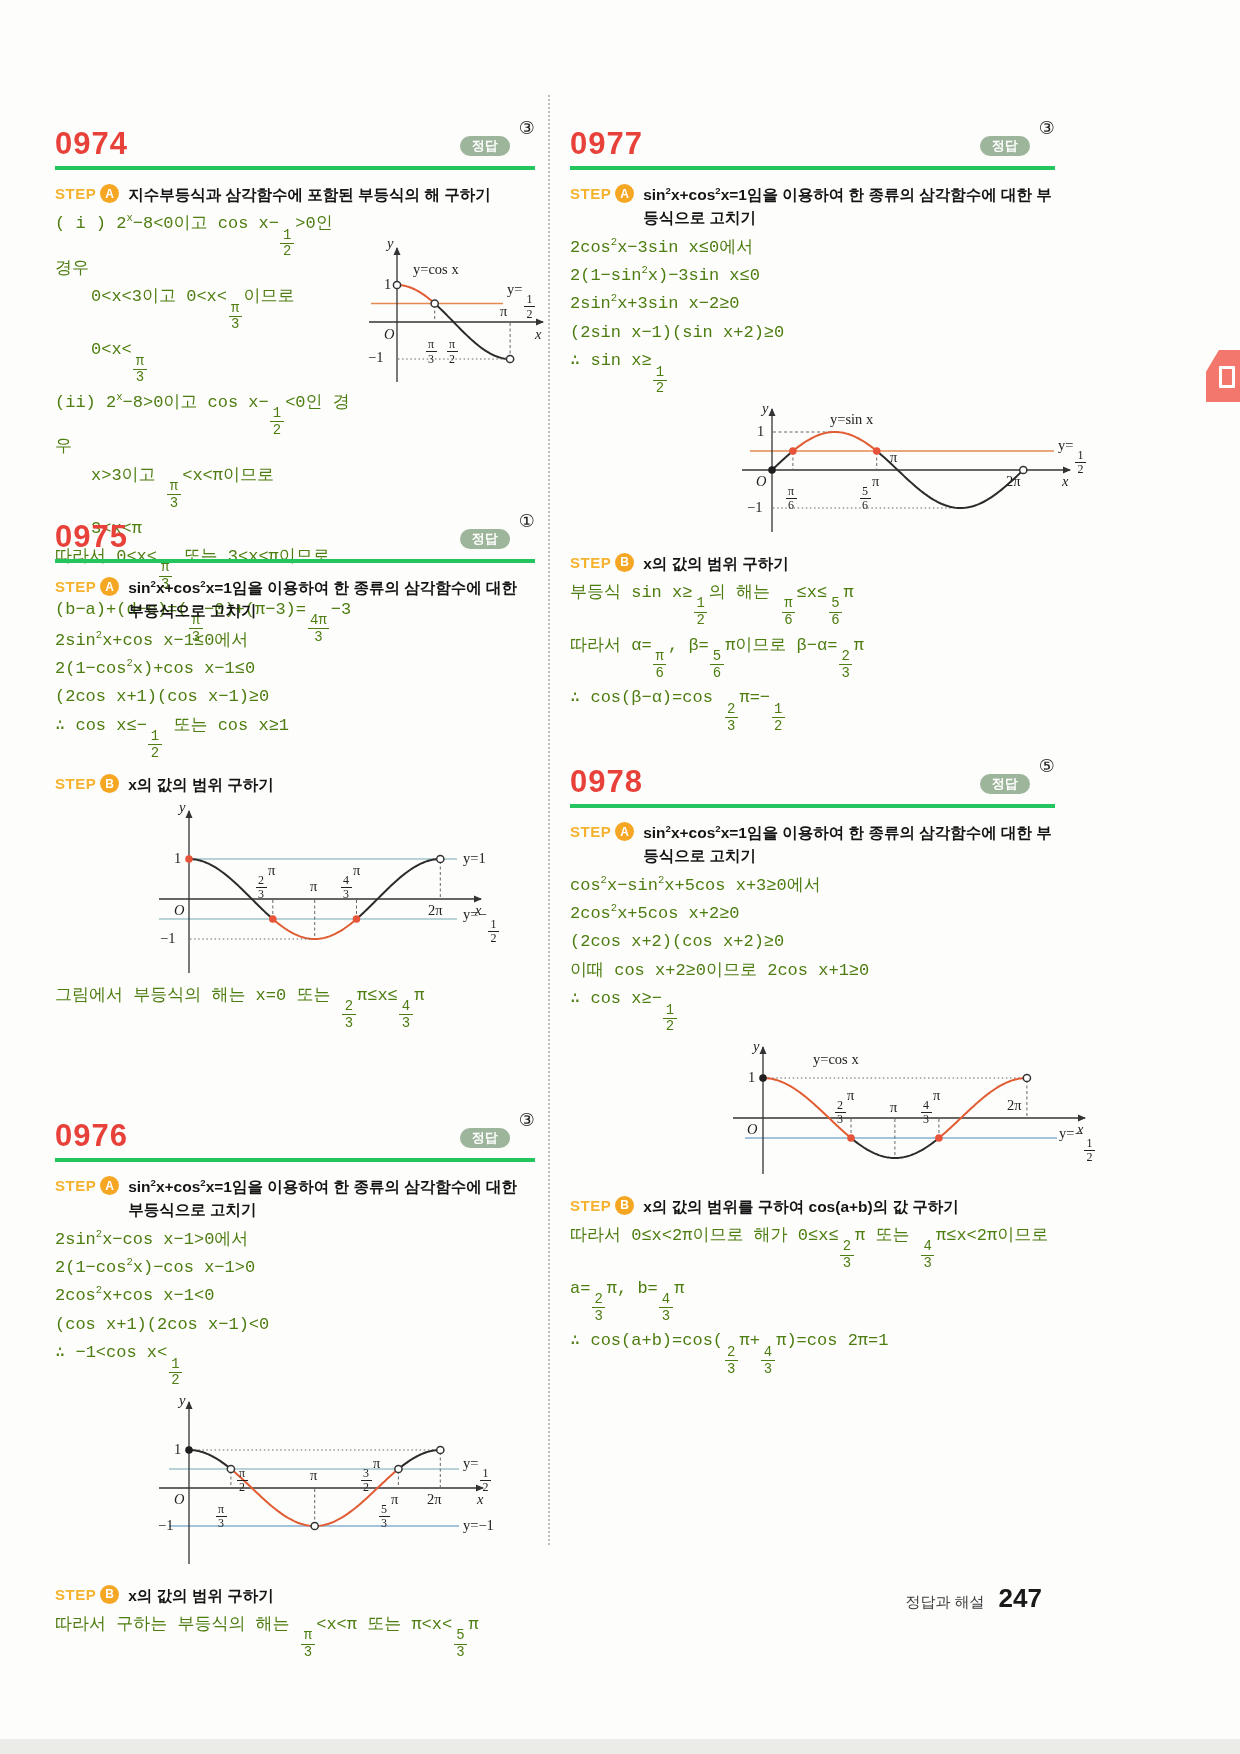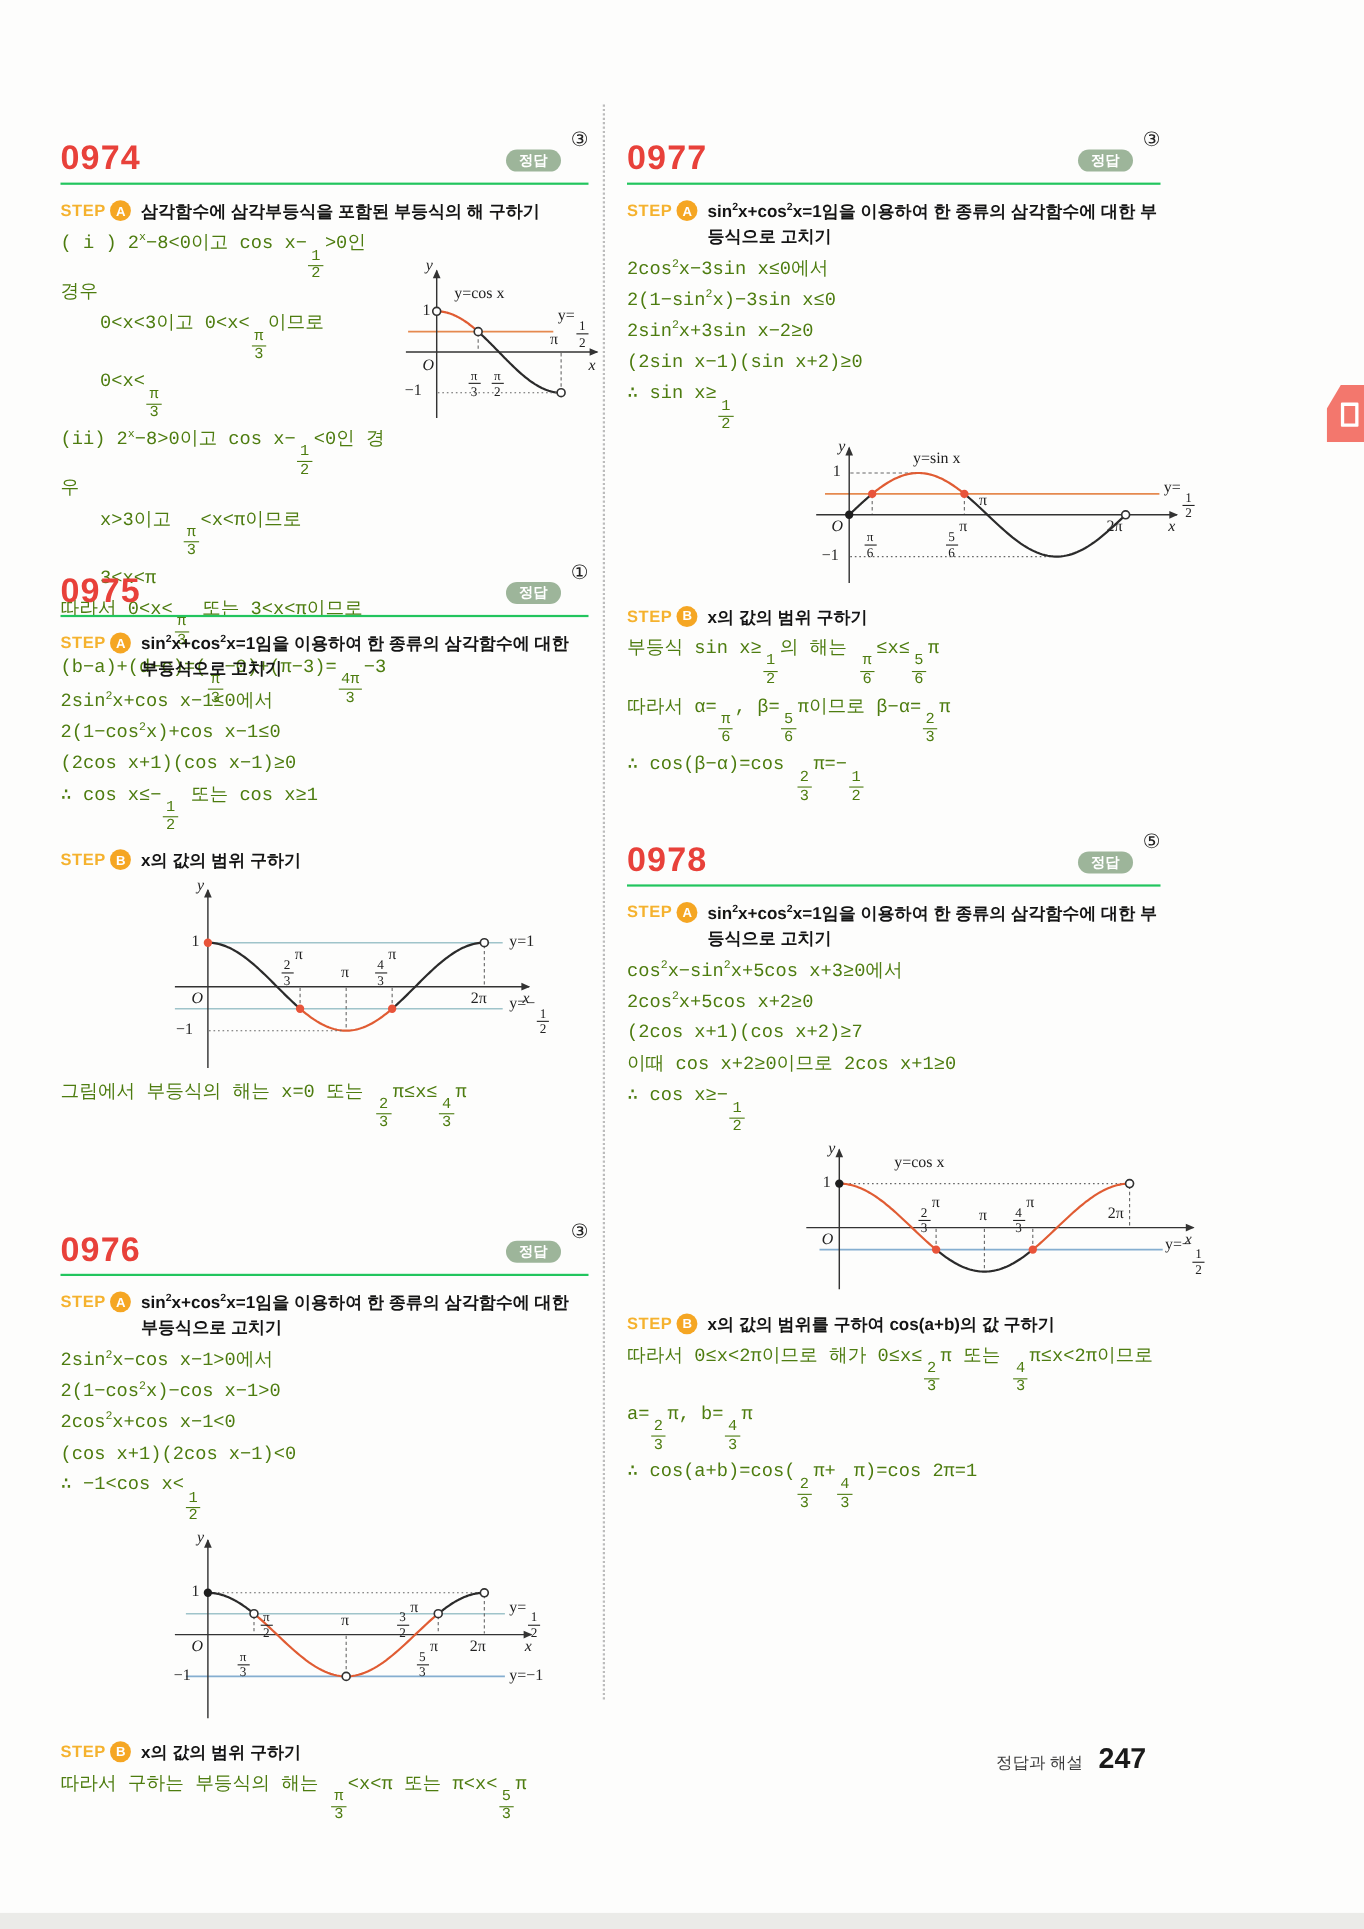--- a/index.html
+++ b/index.html
@@ -1,20 +1,20 @@
 <!DOCTYPE html>
 <html><head>
 <meta charset="utf-8">
 <style>
   html,body{margin:0;padding:0;}
   body{width:1240px;height:1754px;position:relative;background:#fdfdfc;overflow:hidden;
        font-family:"Liberation Sans","DejaVu Sans",sans-serif;}
   .sec{position:absolute;}
   .numrow{display:flex;justify-content:space-between;align-items:flex-end;
-          border-bottom:2px solid #22c55e;padding-bottom:7px;margin-bottom:2px;}
+          border-bottom:4px solid #22c55e;padding-bottom:7px;margin-bottom:2px;}
   .pnum{font-family:"Liberation Sans",sans-serif;font-weight:bold;font-size:31px;
         color:#e8413a;letter-spacing:1px;line-height:1;}
   .ansgrp{display:flex;align-items:center;gap:9px;padding-bottom:3px;}
   .anspill{background:#9db59a;color:#fff;font-size:13px;font-weight:bold;
            padding:3px 12px 4px;border-radius:12px;line-height:1;margin-top:36px;}
   .anscirc{font-family:"DejaVu Sans",sans-serif;font-size:18px;color:#222;line-height:1;}
   .steprow{display:flex;gap:9px;margin:13px 0 6px;align-items:flex-start;}
   .steplabel{display:flex;align-items:center;gap:4px;flex:0 0 auto;padding-top:1px;}
   .steptext{font-weight:800;font-size:15px;color:#f5b22e;letter-spacing:.5px;}
   .stepcirc{width:19px;height:19px;border-radius:50%;background:#f5a623;color:#fff;
@@ -62,21 +62,21 @@
     <span class="ansgrp">
       <span class="anspill">정답</span>
       <span class="anscirc">③</span>
     </span>
   </div>
   <div class="steprow">
     <span class="steplabel">
       <span class="steptext">STEP</span>
       <span class="stepcirc">A</span>
     </span>
-    <span class="steptitle">삼각함수에 삼각부등식을 포함된 부등식의 해 구하기</span>
+    <span class="steptitle">지수부등식과 삼각함수에 포함된 부등식의 해 구하기</span>
   </div>
   <div style="position:relative;">
     <div style="width:300px;">
       <div class="m">( i ) 2<sup>x</sup>−8&lt;0이고 cos x−<span class="frac">
             <span class="fnum">1</span>
             <span class="fden">2</span>
           </span>&gt;0인 경우</div>
       <div class="m ind">0&lt;x&lt;3이고 0&lt;x&lt;<span class="frac">
             <span class="fnum">π</span>
             <span class="fden">3</span>
@@ -424,21 +424,21 @@
   </div>
   <div class="steprow">
     <span class="steplabel">
       <span class="steptext">STEP</span>
       <span class="stepcirc">A</span>
     </span>
     <span class="steptitle">sin<sup>2</sup>x+cos<sup>2</sup>x=1임을 이용하여 한 종류의 삼각함수에 대한 부등식으로 고치기</span>
   </div>
   <div class="m">cos<sup>2</sup>x−sin<sup>2</sup>x+5cos x+3≥0에서</div>
   <div class="m">2cos<sup>2</sup>x+5cos x+2≥0</div>
-  <div class="m">(2cos x+1)(cos x+2)≥7</div>
+  <div class="m">(2cos x+2)(cos x+2)≥0</div>
   <div class="m">이때 cos x+2≥0이므로 2cos x+1≥0</div>
   <div class="m">∴ cos x≥−<span class="frac">
         <span class="fnum">1</span>
         <span class="fden">2</span>
       </span></div>
   <div class="graph" style="margin:6px 0 2px 135px;width:395px;height:140px;">
     <svg width="395" height="140">
       <line class="dots" x1="59" y1="36" x2="321" y2="36"></line>
       <line class="refB" x1="40" y1="96" x2="352" y2="96"></line>
       <line class="axis" x1="28" y1="76" x2="380" y2="76"></line>

